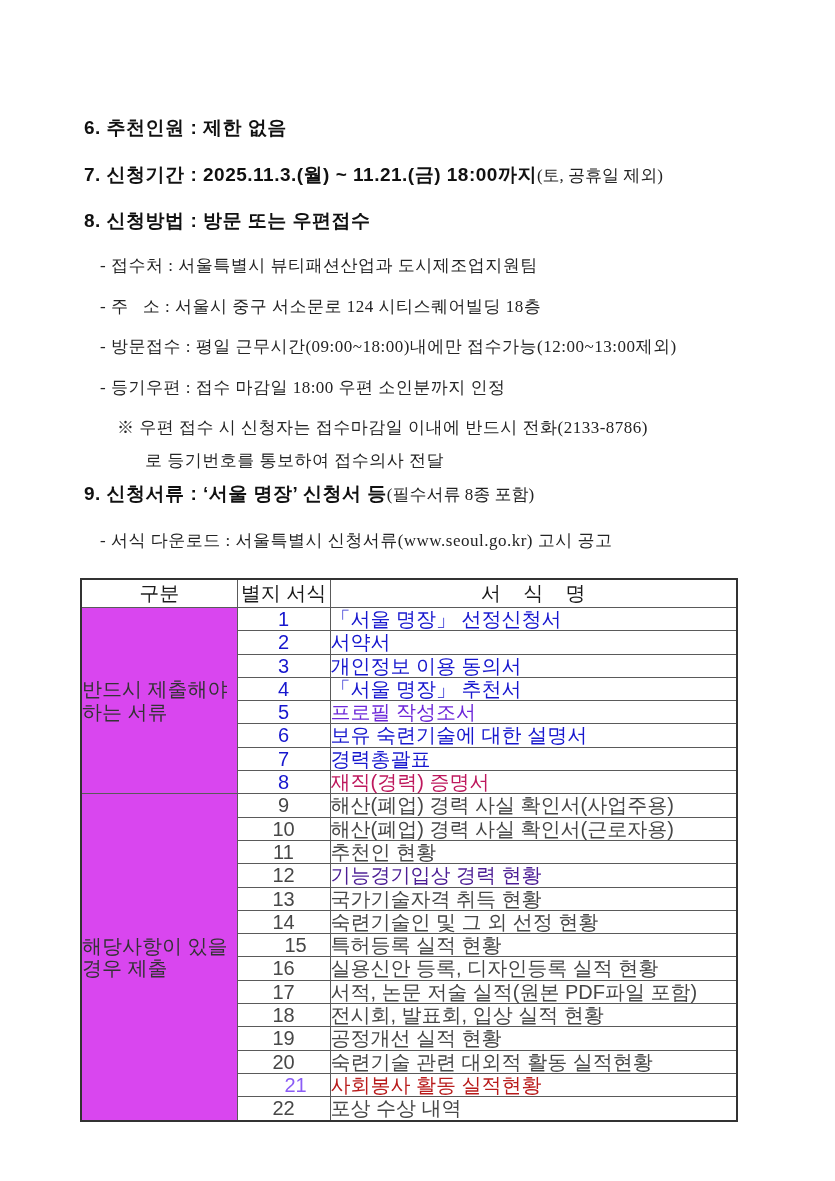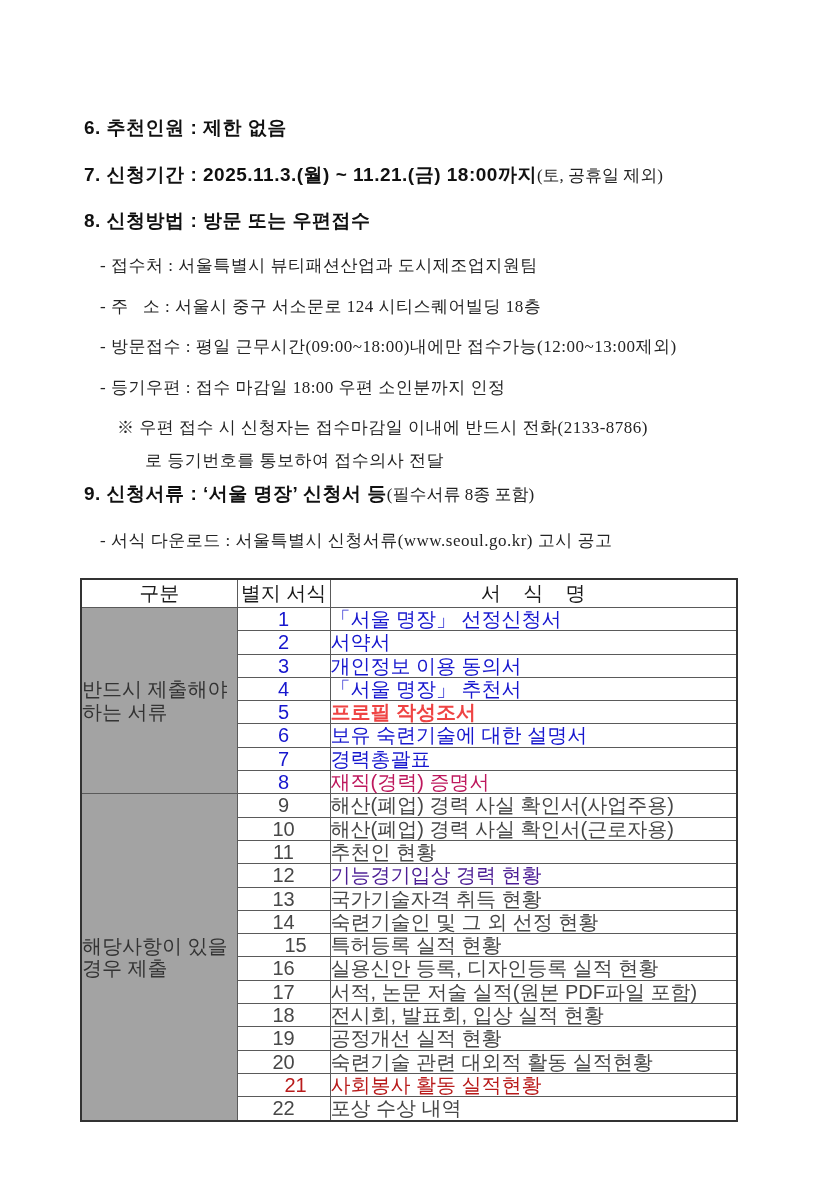--- a/index.html
+++ b/index.html
@@ -60,21 +60,21 @@
     text-align: center;
     white-space: pre;
   }
   table.forms td { height: 22.3px; line-height: 22.3px; }
   td.group-cell {
     vertical-align: middle;
     color: #333333;
     padding-left: 5px;
     line-height: 31px;
     white-space: pre;
-    background: #a3a3a3;
+    background: #d946ef;
   }
   td.no-cell { text-align: center; }
   td.name-cell { padding-left: 8px; white-space: pre; }
 </style>
 </head>
 <body>
 
 <div class="page">
 
   <div class="abs heading" style="left:84px; top:115px;"><span>6. 추천인원 : 제한 없음</span></div>
@@ -122,21 +122,21 @@
         <tr>
           <td class="no-cell" style="color: rgb(23, 23, 206);">3</td>
           <td class="name-cell" style="color: rgb(23, 23, 206);">개인정보 이용 동의서</td>
         </tr>
         <tr>
           <td class="no-cell" style="color: rgb(23, 23, 206);">4</td>
           <td class="name-cell" style="color: rgb(23, 23, 206);">「서울 명장」 추천서</td>
         </tr>
         <tr>
           <td class="no-cell" style="color: rgb(23, 23, 206);">5</td>
-          <td class="name-cell" style="color: #ef4444; font-weight: bold;">프로필 작성조서</td>
+          <td class="name-cell" style="color: #6d28d9;">프로필 작성조서</td>
         </tr>
         <tr>
           <td class="no-cell" style="color: rgb(23, 23, 206);">6</td>
           <td class="name-cell" style="color: rgb(23, 23, 206);">보유 숙련기술에 대한 설명서</td>
         </tr>
         <tr>
           <td class="no-cell" style="color: rgb(23, 23, 206);">7</td>
           <td class="name-cell" style="color: rgb(23, 23, 206);">경력총괄표</td>
         </tr>
         <tr>
@@ -187,21 +187,21 @@
         </tr>
         <tr>
           <td class="no-cell" style="color: rgb(71, 71, 71);">19</td>
           <td class="name-cell" style="color: rgb(71, 71, 71);">공정개선 실적 현황</td>
         </tr>
         <tr>
           <td class="no-cell" style="color: rgb(71, 71, 71);">20</td>
           <td class="name-cell" style="color: rgb(71, 71, 71);">숙련기술 관련 대외적 활동 실적현황</td>
         </tr>
         <tr>
-          <td class="no-cell" style="color: #b91c1c; padding-left: 24px;">21</td>
+          <td class="no-cell" style="color: #8b5cf6; padding-left: 24px;">21</td>
           <td class="name-cell" style="color: #b91c1c;">사회봉사 활동 실적현황</td>
         </tr>
         <tr>
           <td class="no-cell" style="color: rgb(71, 71, 71);">22</td>
           <td class="name-cell" style="color: rgb(71, 71, 71);">포상 수상 내역</td>
         </tr>
       </tbody>
   </table>
 
 </div>

